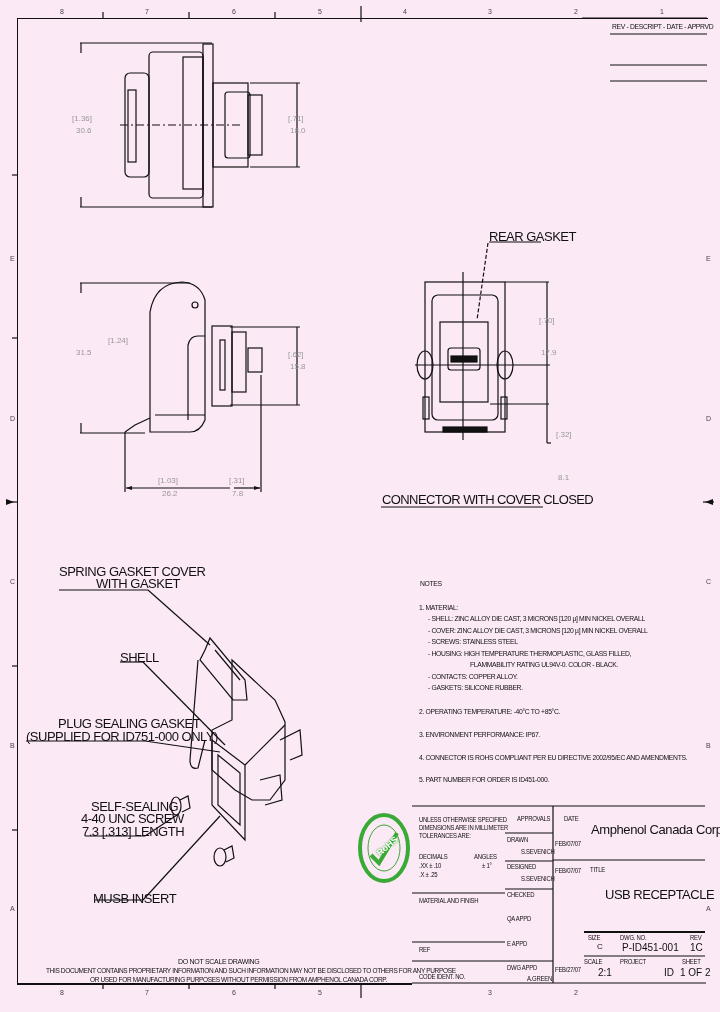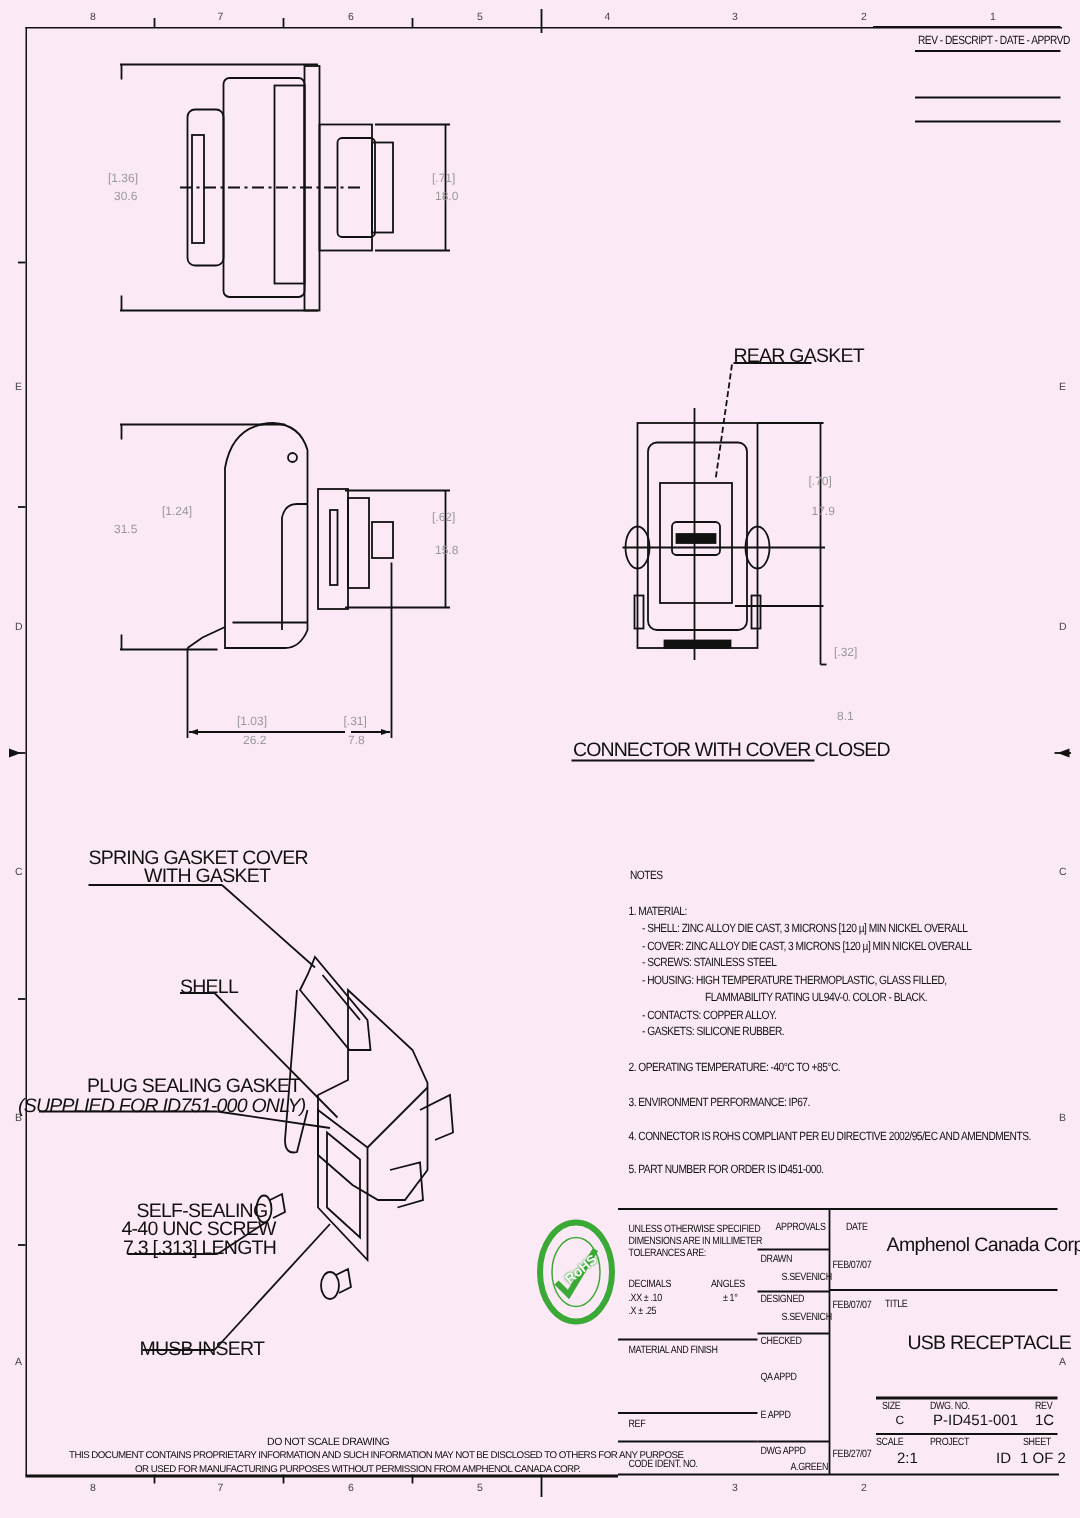--- a/index.html
+++ b/index.html
@@ -182,39 +182,39 @@
 
 <div class="t small" style="left:612px;top:22px;">REV - DESCRIPT - DATE - APPRVD</div>
 
 <div class="t dim" style="left:72px;top:114px;">[1.36]</div>
 <div class="t dim" style="left:76px;top:126px;">30.6</div>
 <div class="t dim" style="left:288px;top:114px;">[.71]</div>
 <div class="t dim" style="left:290px;top:126px;">18.0</div>
 
 <div class="t dim" style="left:85px;top:336px;margin-left:23px;">[1.24]</div>
 <div class="t dim" style="left:76px;top:348px;">31.5</div>
-<div class="t dim" style="left:288px;top:340px;text-align:right;">[.62]</div>
+<div class="t dim" style="left:288px;top:350px;text-align:right;">[.62]</div>
 <div class="t dim" style="left:290px;top:362px;">15.8</div>
 <div class="t dim" style="left:158px;top:476px;">[1.03]</div>
 <div class="t dim" style="left:162px;top:489px;">26.2</div>
 <div class="t dim" style="left:229px;top:476px;">[.31]</div>
 <div class="t dim" style="left:232px;top:489px;">7.8</div>
 
 <div class="t med" style="left:489px;top:229px;">REAR GASKET</div>
 <div class="t dim" style="left:539px;top:316px;">[.70]</div>
-<div class="t dim" style="left:541px;top:336px;text-align:center;">17.9</div>
+<div class="t dim" style="left:541px;top:348px;text-align:center;">17.9</div>
 <div class="t dim" style="left:556px;top:430px;">[.32]</div>
 <div class="t dim" style="left:558px;top:444px;margin-top:29px;">8.1</div>
 <div class="t" style="left:382px;top:492px;font-size:13px;letter-spacing:-0.6px;">CONNECTOR WITH COVER CLOSED</div>
 
 <div class="t med" style="left:59px;top:564px;">SPRING GASKET COVER</div>
 <div class="t med" style="left:96px;top:576px;">WITH GASKET</div>
 <div class="t med" style="left:120px;top:650px;">SHELL</div>
 <div class="t med" style="left:58px;top:716px;">PLUG SEALING GASKET</div>
-<div class="t med" style="left:12px;top:729px;font-style:italic;">(SUPPLIED FOR ID751-000 ONLY)</div>
+<div class="t med" style="left:26px;top:729px;">(SUPPLIED FOR ID751-000 ONLY)</div>
 <div class="t med" style="left:91px;top:799px;">SELF-SEALING</div>
 <div class="t med" style="left:81px;top:811px;">4-40 UNC SCREW</div>
 <div class="t med" style="left:82px;top:824px;">7.3 [.313] LENGTH</div>
 <div class="t med" style="left:93px;top:891px;">MUSB INSERT</div>
 
 <div>
   <div class="t small" style="left:420px;top:579px;">NOTES</div>
   <div class="t small" style="left:419px;top:603px;">1. MATERIAL:</div>
   <div class="t small" style="left:428px;top:614px;">- SHELL: ZINC ALLOY DIE CAST, 3 MICRONS [120 µ] MIN NICKEL OVERALL</div>
   <div class="t small" style="left:428px;top:626px;">- COVER: ZINC ALLOY DIE CAST, 3 MICRONS [120 µ] MIN NICKEL OVERALL</div>

